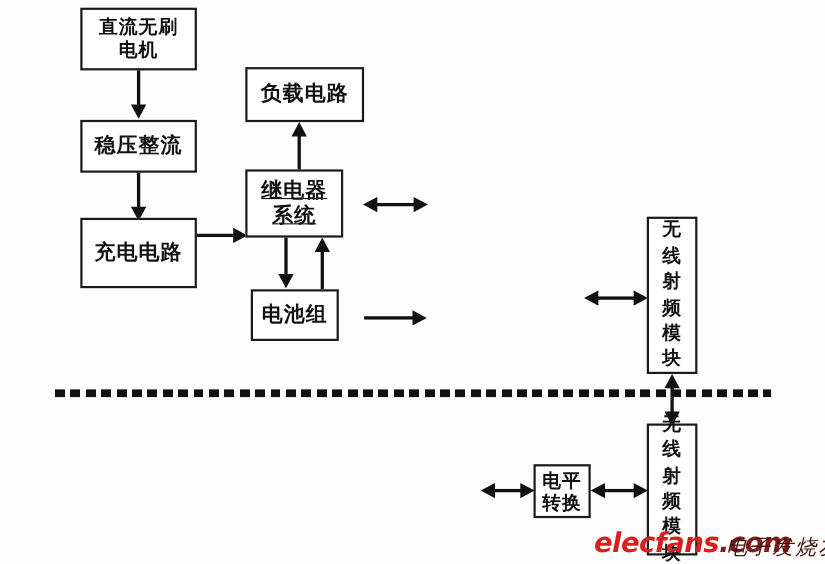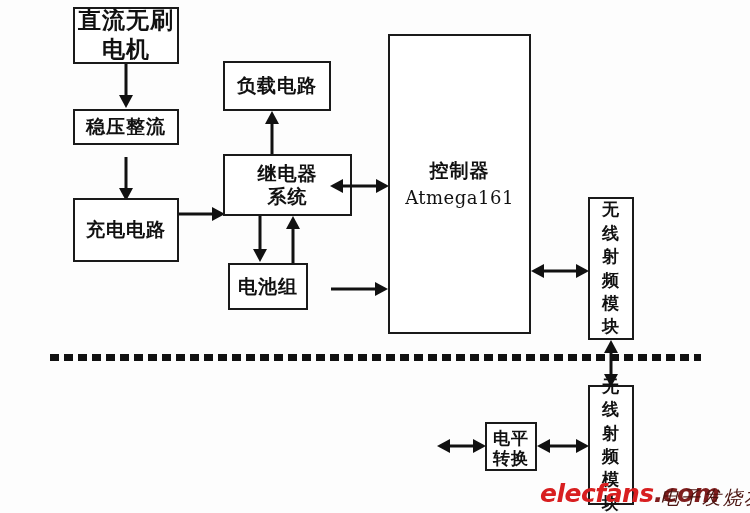--- a/index.html
+++ b/index.html
@@ -125,33 +125,33 @@
     font-family: "DejaVu Serif", "Liberation Serif", serif;
     font-style: italic;
     letter-spacing: 2px;
   }
 </style>
 </head>
 <body>
 
 <div id="canvas">
 
-  <div class="box cjk" style="left:73px; top:7px; width:106px; height:57px; font-size:23px;font-family:Liberation Serif, serif;">
+  <div class="box cjk" style="left:73px; top:7px; width:106px; height:57px; font-size:17px;">
     <span class="lines">
       <span>直流无刷</span>
       <span>电机</span>
     </span>
   </div>
 
   <div class="conn" style="left:118px; top:64px; width:16px; height:45px;">
     <div class="shaft-v" style="top:0; height:33px;"></div>
     <div class="arrow down" style="top:31px;"></div>
   </div>
 
-  <div class="box cjk" style="left:73px; top:109px; width:106px; height:36px; font-size:19px;">
+  <div class="box cjk" style="left:73px; top:109px; width:106px; height:48px; font-size:19px;">
     <span class="lines">
       <span>稳压整流</span>
     </span>
   </div>
 
   <div class="conn" style="left:118px; top:157px; width:16px; height:45px;">
     <div class="shaft-v" style="top:0; height:33px;"></div>
     <div class="arrow down" style="top:31px;"></div>
   </div>
 
@@ -170,21 +170,21 @@
     <span class="lines">
       <span>负载电路</span>
     </span>
   </div>
 
   <div class="conn" style="left:264px; top:111px; width:16px; height:44px;">
     <div class="shaft-v" style="bottom:0; height:32px;"></div>
     <div class="arrow up" style="top:0;"></div>
   </div>
 
-  <div class="box cjk" style="left:223px; top:154px; width:129px; height:62px; font-size:19px;">
+  <div class="box cjk" style="left:223px; top:154px; width:89px; height:62px; font-size:19px;text-decoration:underline;">
     <span class="lines">
       <span>继电器</span>
       <span>系统</span>
     </span>
   </div>
 
   <div class="conn" style="left:252px; top:216px; width:16px; height:47px;">
     <div class="shaft-v" style="top:0; height:35px;"></div>
     <div class="arrow down" style="top:33px;"></div>
   </div>
@@ -204,26 +204,20 @@
     <div class="shaft-h" style="left:11px; right:11px;"></div>
     <div class="arrow left" style="left:0;"></div>
     <div class="arrow right" style="right:0;"></div>
   </div>
 
   <div class="conn" style="left:331px; top:281px; width:58px; height:16px;">
     <div class="shaft-h" style="left:0; width:46px;"></div>
     <div class="arrow right" style="left:44px;"></div>
   </div>
 
-  <div class="box" style="left:388px; top:34px; width:143px; height:300px;">
-    <span class="lines">
-      <span class="cjk" style="font-size:19px; margin-bottom:4px;">控制器</span>
-      <span class="mono-label" style="font-size:18px;">Atmega161</span>
-    </span>
-  </div>
 
   <div class="conn" style="left:531px; top:263px; width:58px; height:16px;">
     <div class="shaft-h" style="left:11px; right:11px;"></div>
     <div class="arrow left" style="left:0;"></div>
     <div class="arrow right" style="right:0;"></div>
   </div>
 
   <div class="box cjk vstack" style="left:588px; top:197px; width:46px; height:143px;">
     <span class="lines">
       <span>无</span>

